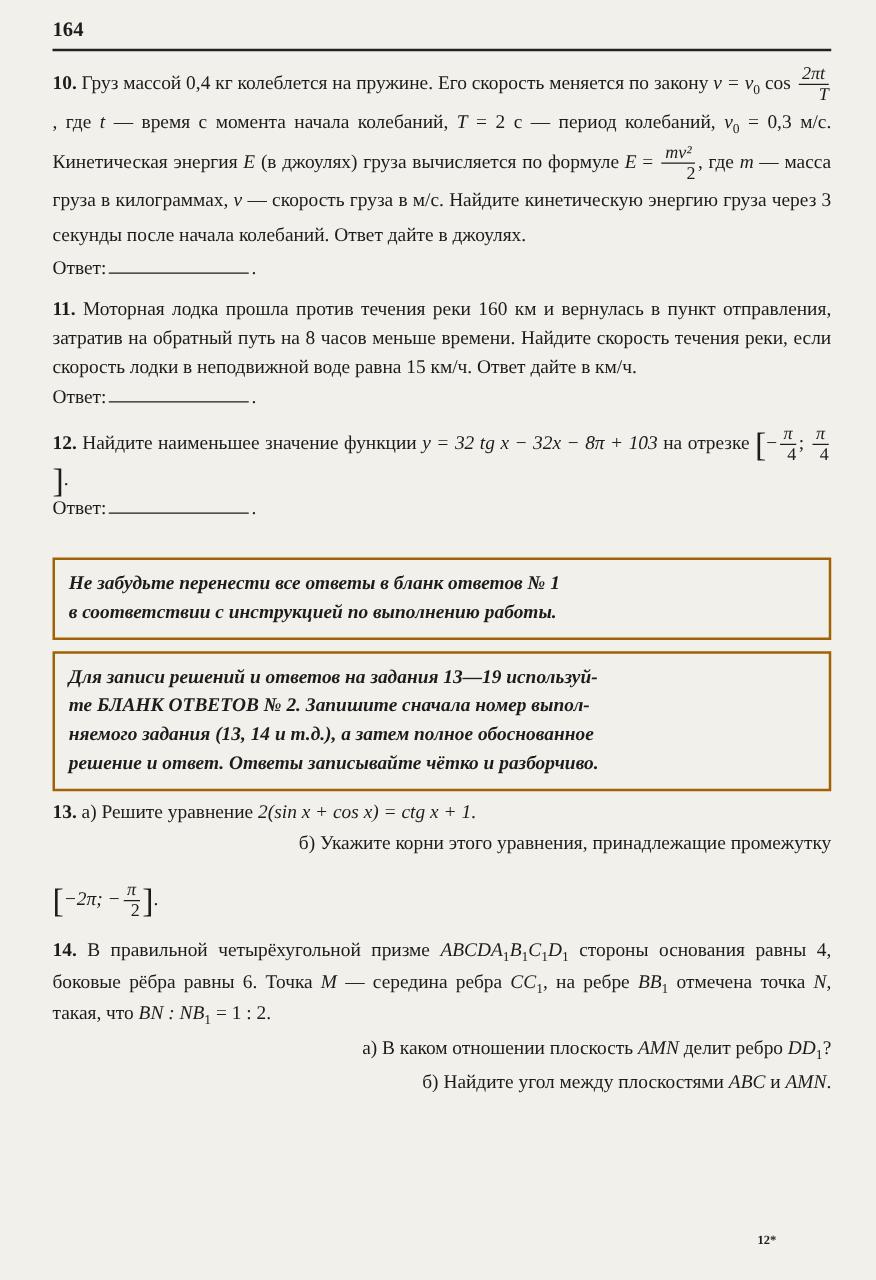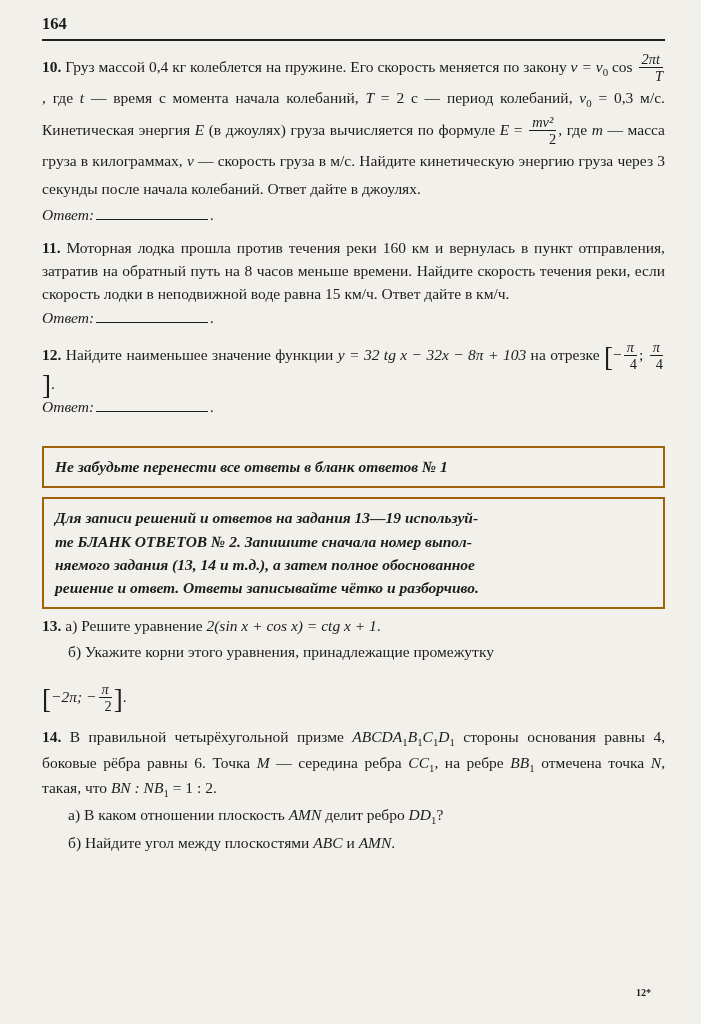--- a/index.html
+++ b/index.html
@@ -23,34 +23,34 @@
   .para.tall { line-height: 1.8; margin-top: 10px; }
   .pnum { font-weight: bold; }
   .mi { font-style: italic; }
   sub { font-size: 0.7em; }
 
   .frac { display: inline-block; vertical-align: -0.62em; text-align: right; line-height: 1.12; font-size: 0.93em; padding: 0 2px; }
   .frac .num { display: block; border-bottom: 1.3px solid #1c1c1c; padding: 0 3px; }
   .frac .den { display: block; }
   .bracket { font-size: 1.75em; vertical-align: -0.2em; line-height: 0; }
 
-  .answer-line { margin: 3px 0 12px; font-style: italic; }
+  .answer-line { margin: 3px 0 12px; }
   .answer-blank { display: inline-block; width: 112px; height: 13px; border-bottom: 1.7px solid #1c1c1c; margin: 0 2px; }
 
   .notice {
     border: 2px solid #a16207; padding: 7px 11px 8px;
     font-weight: bold; font-style: italic; line-height: 1.5;
     margin-top: 9px; font-size: 15.5px;
   }
   .notice-first { margin-top: 30px; }
   .notice .line { display: block; }
 
-  .sub-line { padding-left: 26px; text-align: left; margin: 2px 0; line-height: 1.5; }
+  .sub-line { padding-left: 26px; text-align: right; margin: 2px 0; line-height: 1.5; }
   .interval-line { margin: 18px 0 4px; line-height: 1.6; }
-  .footer-mark { position: absolute; right: 50px; bottom: 26px; font-size: 10px; font-weight: bold; margin-left: 44px; }
+  .footer-mark { position: absolute; right: 80px; bottom: 26px; font-size: 10px; font-weight: bold; margin-left: 44px; }
 </style>
 </head>
 <body>
 
 <div class="page">
 
   <div class="header">
     <span class="page-num">164</span>
   </div>
 
@@ -61,20 +61,21 @@
   <p class="para"><b class="pnum">11.</b><span> Моторная лодка прошла против течения реки 160 км и вернулась в пункт отправления, затратив на обратный путь на 8 часов меньше времени. Найдите скорость течения реки, если скорость лодки в неподвижной воде равна 15 км/ч. Ответ дайте в км/ч.</span></p>
 
   <div class="answer-line"><span>Ответ:</span><span class="answer-blank"></span><span>.</span></div>
 
   <p class="para"><b class="pnum">12.</b><span> Найдите наименьшее значение функции </span><span class="mi">y = 32 tg x − 32x − 8π + 103</span><span> на отрезке </span><span class="bracket">[</span><span>−</span><span class="frac"><span class="num mi">π</span><span class="den">4</span></span><span>;  </span><span class="frac"><span class="num mi">π</span><span class="den">4</span></span><span class="bracket">]</span><span>.</span></p>
 
   <div class="answer-line"><span>Ответ:</span><span class="answer-blank"></span><span>.</span></div>
 
   <div class="notice notice-first">
     <span class="line">Не забудьте перенести все ответы в бланк ответов № 1</span>
+    <span class="line">в соответствии с инструкцией по выполнению работы.</span>
   </div>
 
   <div class="notice">
     <span class="line">Для записи решений и ответов на задания 13—19 используй-</span>
     <span class="line">те БЛАНК ОТВЕТОВ № 2. Запишите сначала номер выпол-</span>
     <span class="line">няемого задания (13, 14 и т.д.), а затем полное обоснованное</span>
     <span class="line">решение и ответ. Ответы записывайте чётко и разборчиво.</span>
   </div>
 
   <p class="para" style="margin-bottom:0; margin-top:5px;"><b class="pnum">13.</b> <span>а)</span><span> Решите уравнение </span><span class="mi">2(sin x + cos x) = ctg x + 1</span><span>.</span></p>

